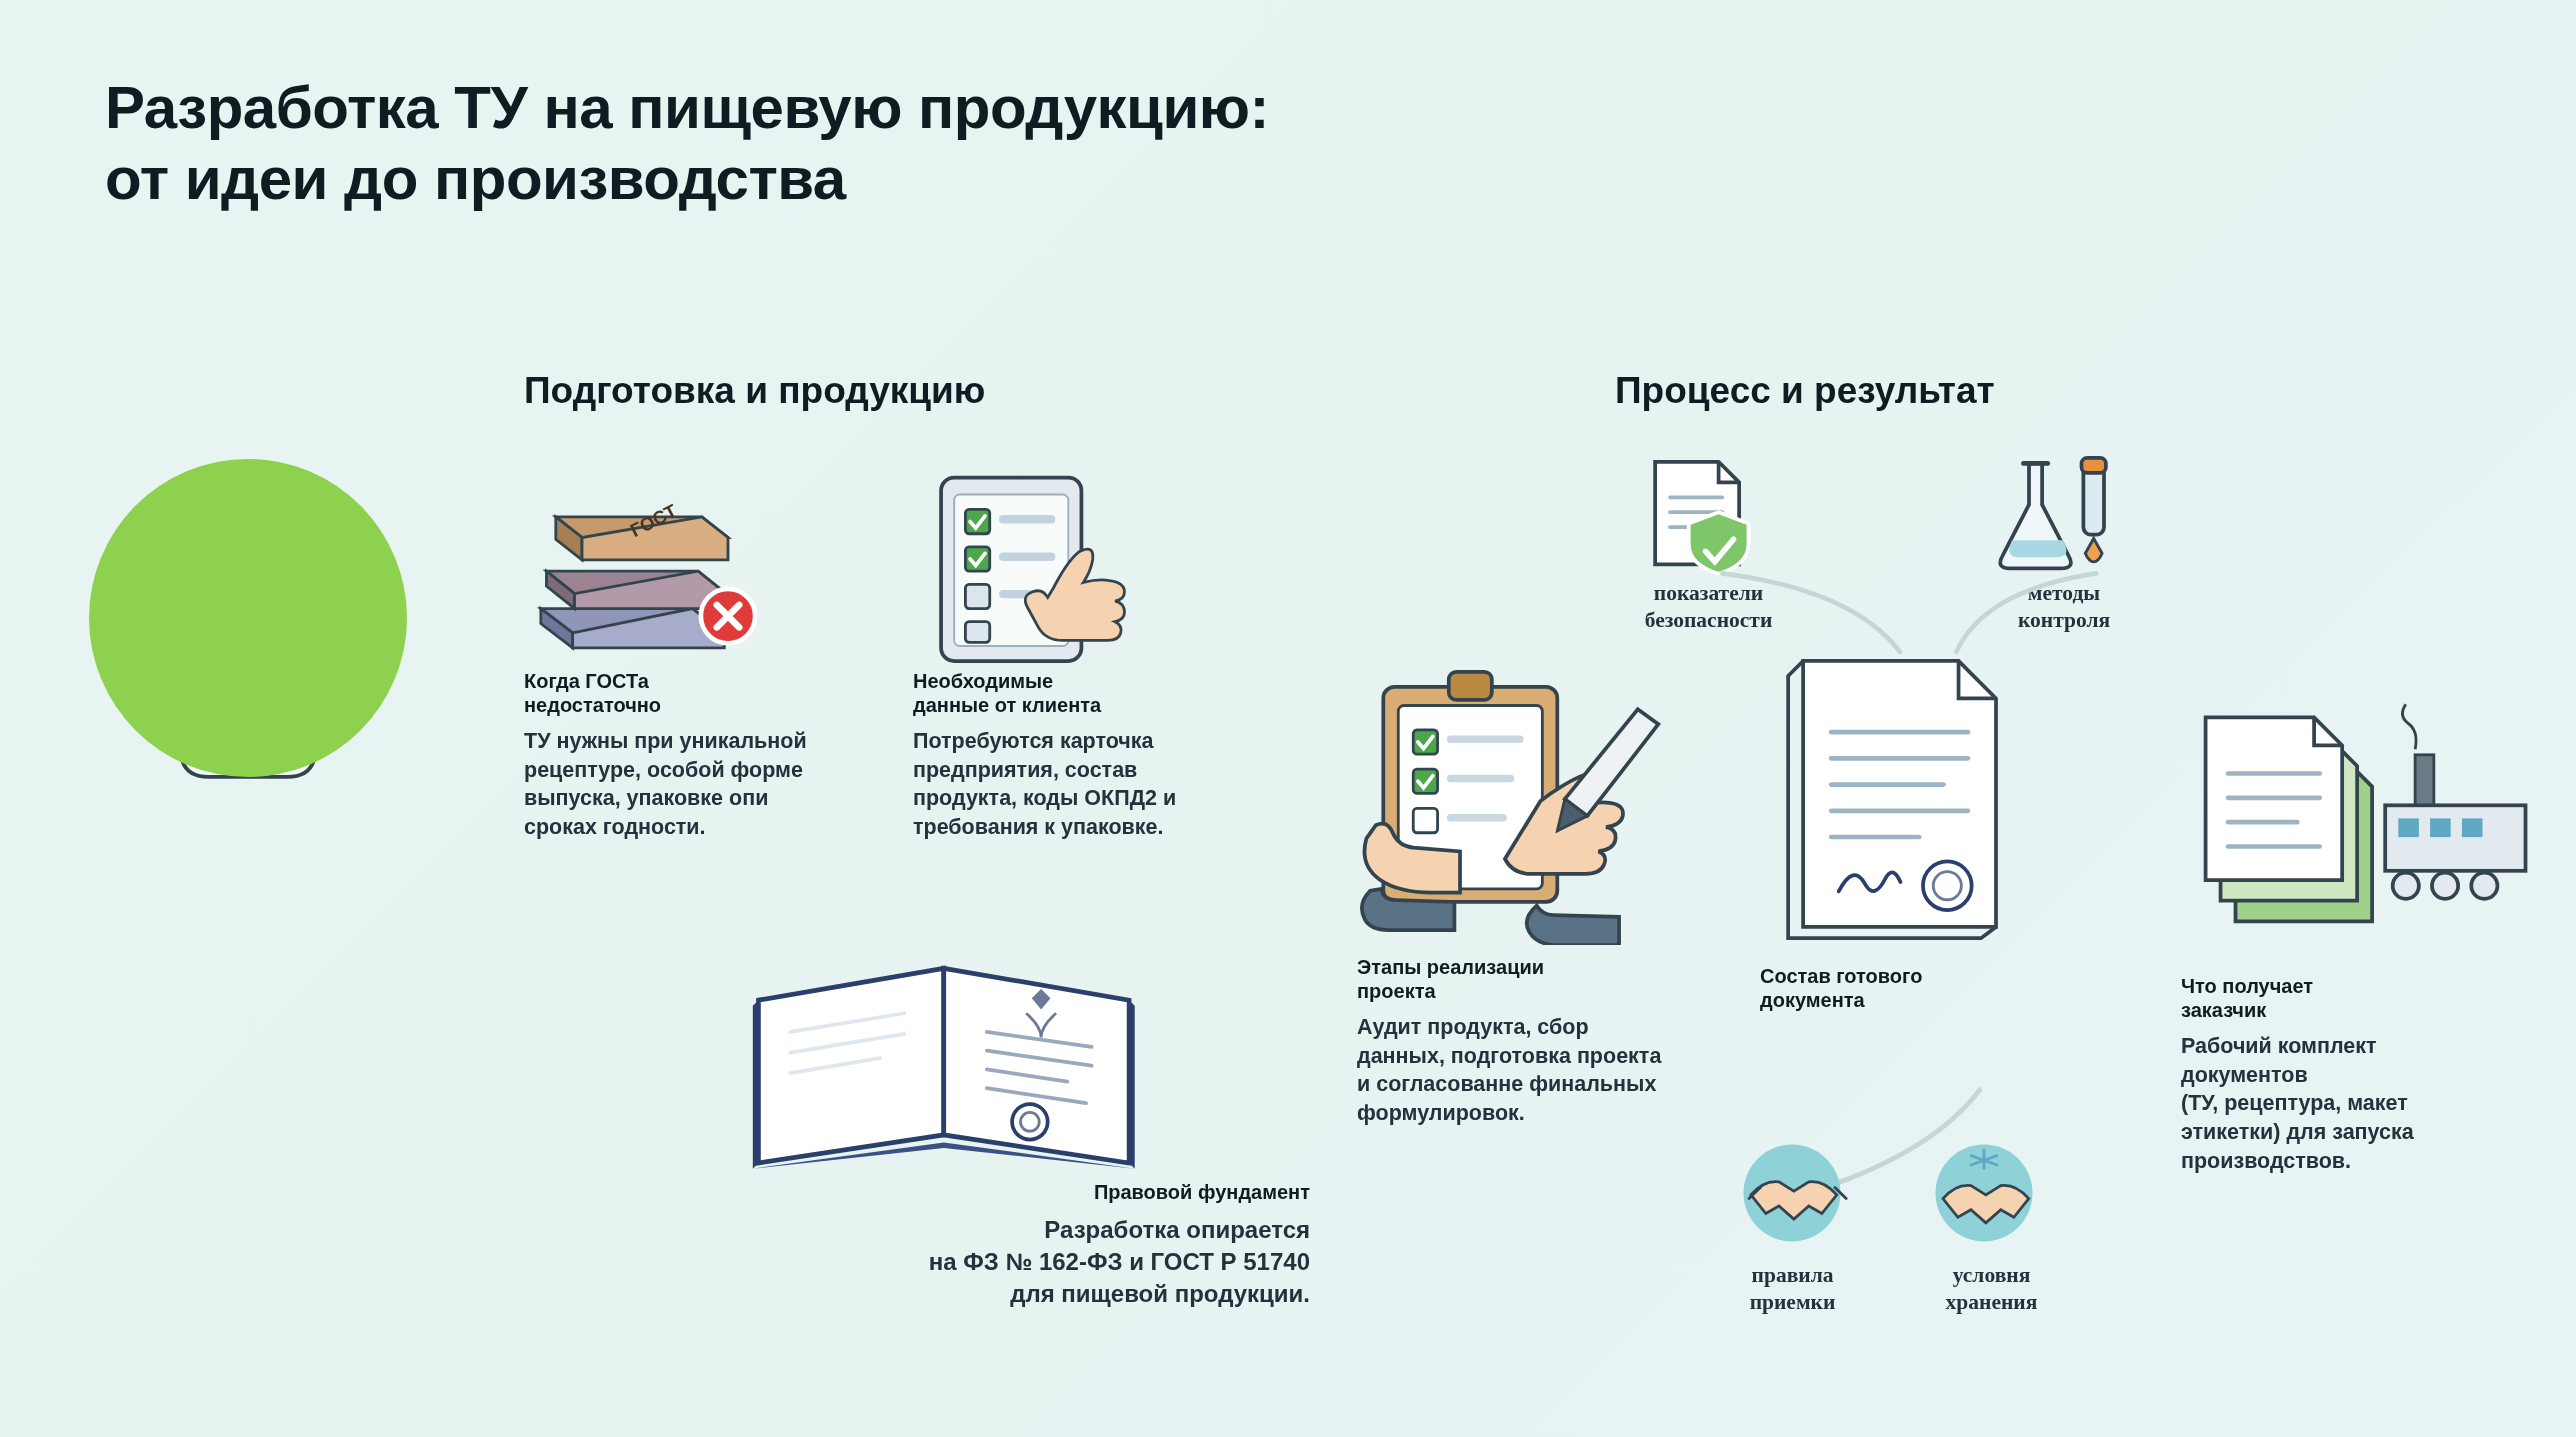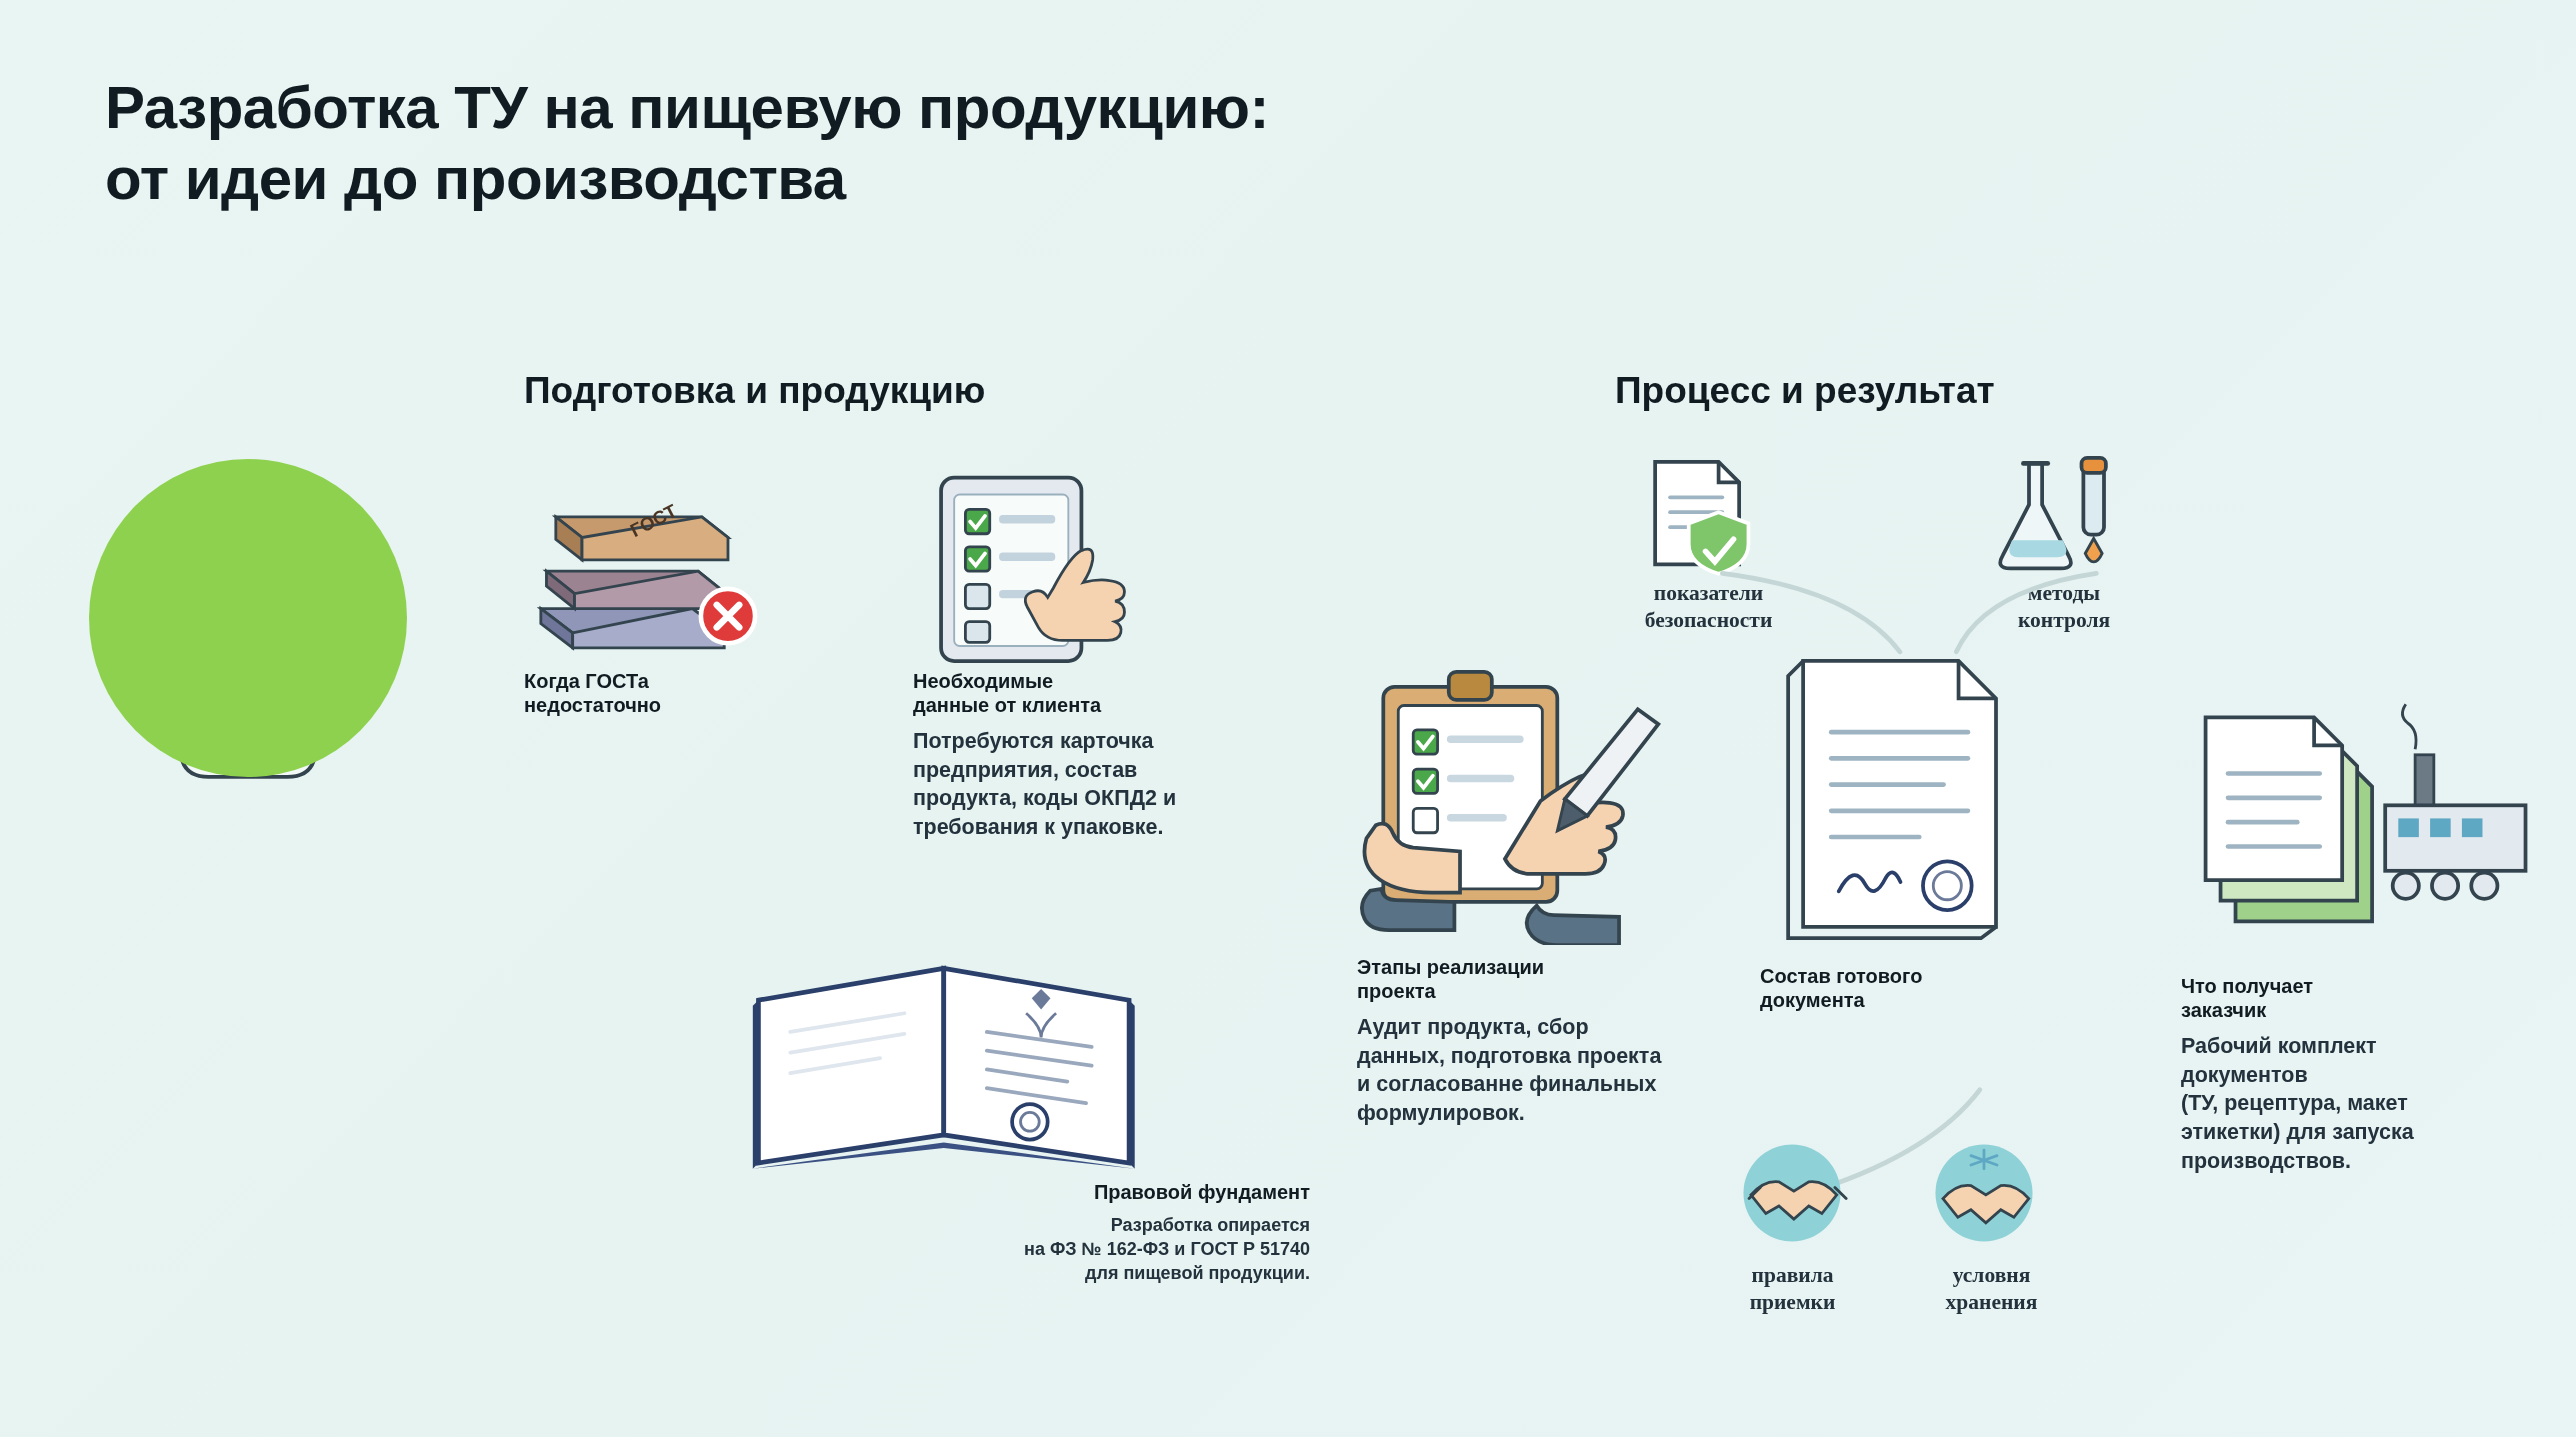--- a/index.html
+++ b/index.html
@@ -82,21 +82,21 @@
     text-align: center;
     white-space: pre-line;
     font-family: Liberation Serif, serif;
   }
 
   
   svg.curve { position: absolute; overflow: visible; }
 
   
   .centered { text-align: right; }
-  .centered .card-body { font-size: 18px; }
+  .centered .card-body { font-size: 24px; }
 </style>
 </head>
 <body>
 
 <div class="page">
 
   <div class="title">Разработка ТУ на пищевую продукцию:
 от идеи до производства</div>
 
   <div class="col-head" id="head-left">Подготовка и продукцию</div>
@@ -145,20 +145,24 @@
         <path d="M34 52 L34 76 L62 98 L62 74 Z" fill="#a87f55" stroke="#33444e" stroke-width="3"></path>
         <path d="M190 52 L218 74 L218 98 L62 98 L62 74 Z" fill="#d8ad80" stroke="#33444e" stroke-width="3"></path>
         <text x="118" y="74" fill="#4a3524" font-family="Liberation Sans, sans-serif" font-size="20" font-weight="bold" transform="rotate(-27 118 74)">ГОСТ</text>
 
         <circle cx="218" cy="158" r="29" fill="#e03b3b" stroke="#ffffff" stroke-width="5"></circle>
         <path d="M206 146 L230 170 M230 146 L206 170" stroke="#ffffff" stroke-width="7" stroke-linecap="round"></path>
       </svg>
     </div>
     <div class="card-title">Когда ГОСТа
 недостаточно</div>
+    <div class="card-body">ТУ нужны при уникальной
+рецептуре, особой форме
+выпуска, упаковке опи
+сроках годности.</div>
   </div>
 
   <div class="block" style="left:913px; top:468px; width:393px;">
     <div style="height:201px; position:relative;">
       <svg width="262" height="197" viewBox="0 0 280 210">
         <rect x="30" y="10" width="150" height="196" rx="14" fill="#e3e9ef" stroke="#33444e" stroke-width="4"></rect>
         <rect x="44" y="28" width="122" height="162" rx="6" fill="#f7fbfa" stroke="#9bb0bd" stroke-width="2"></rect>
         <g>
           <rect x="56" y="44" width="26" height="26" rx="4" fill="#4aa84a" stroke="#33444e" stroke-width="3"></rect>
           <path d="M61 57 l6 7 l10 -13" stroke="#ffffff" stroke-width="4" fill="none" stroke-linecap="round"></path>

